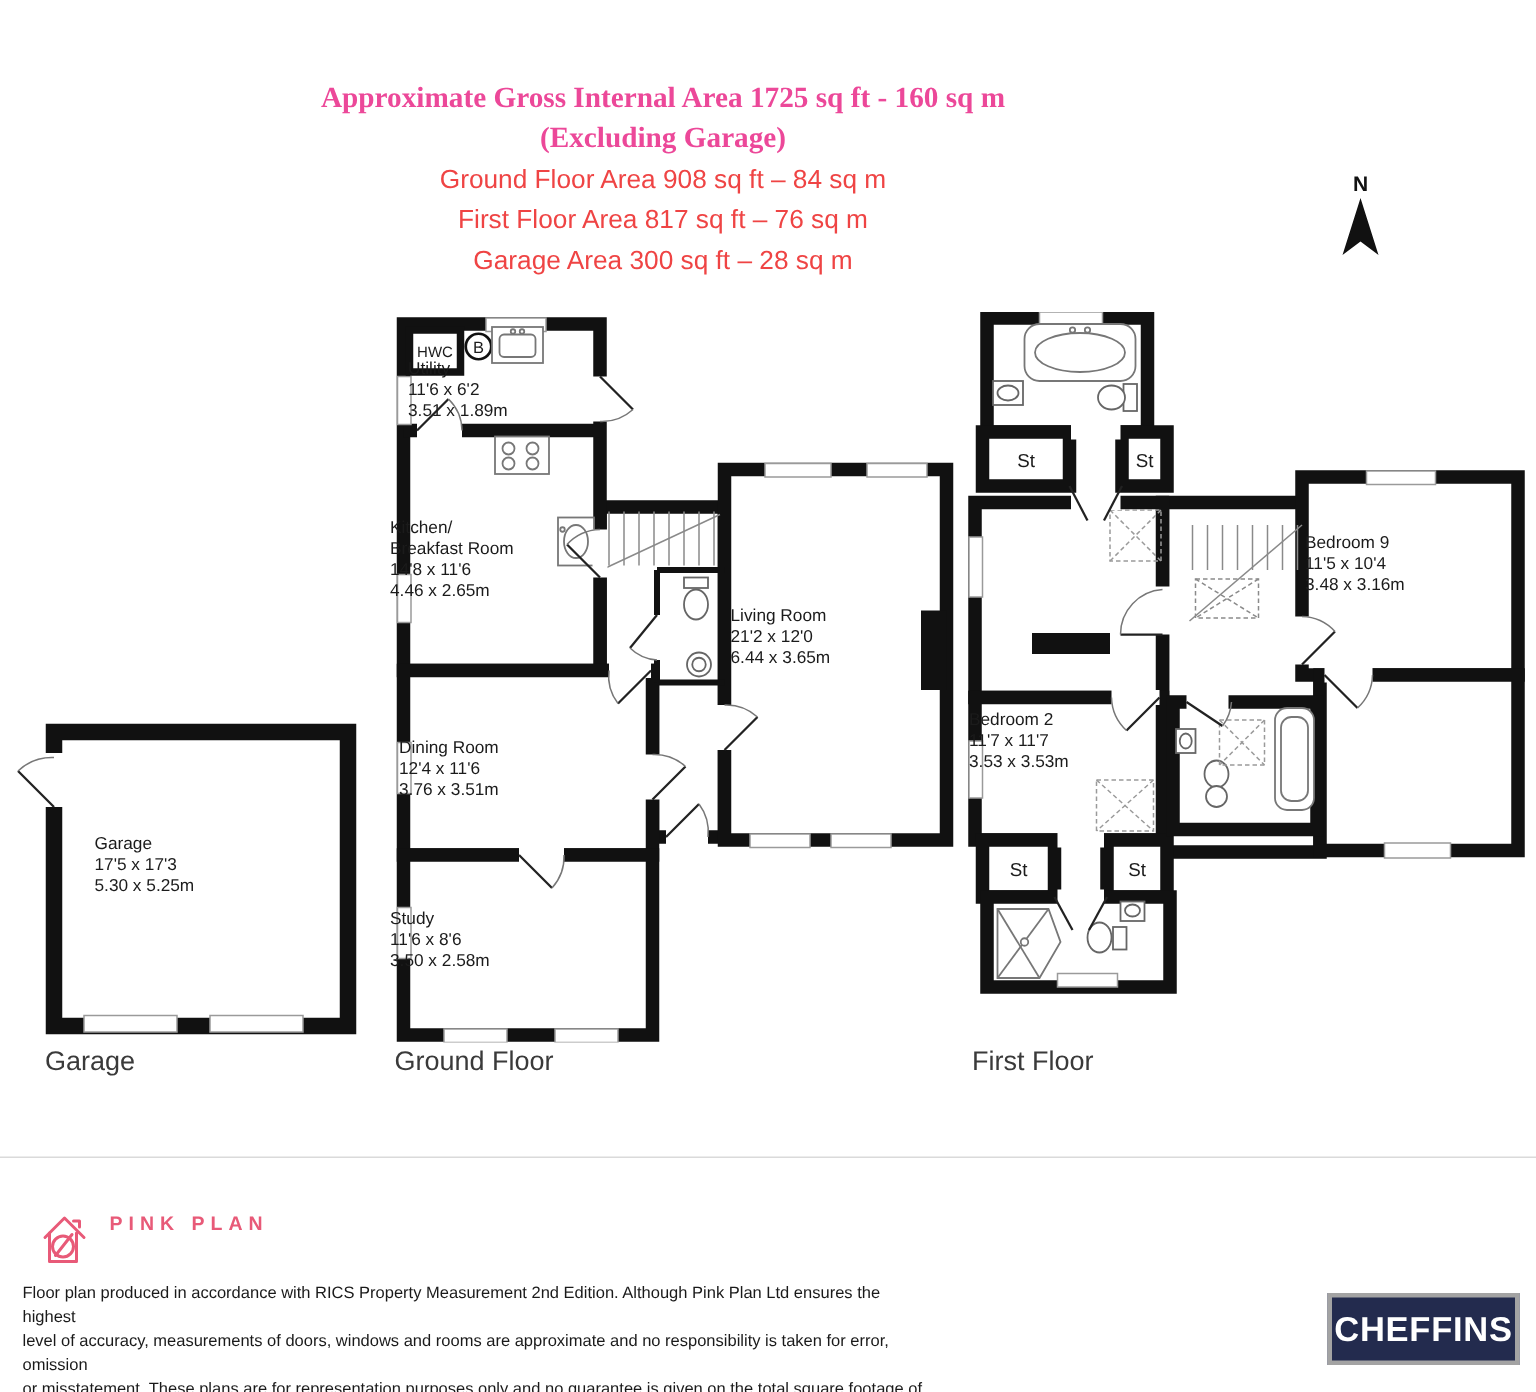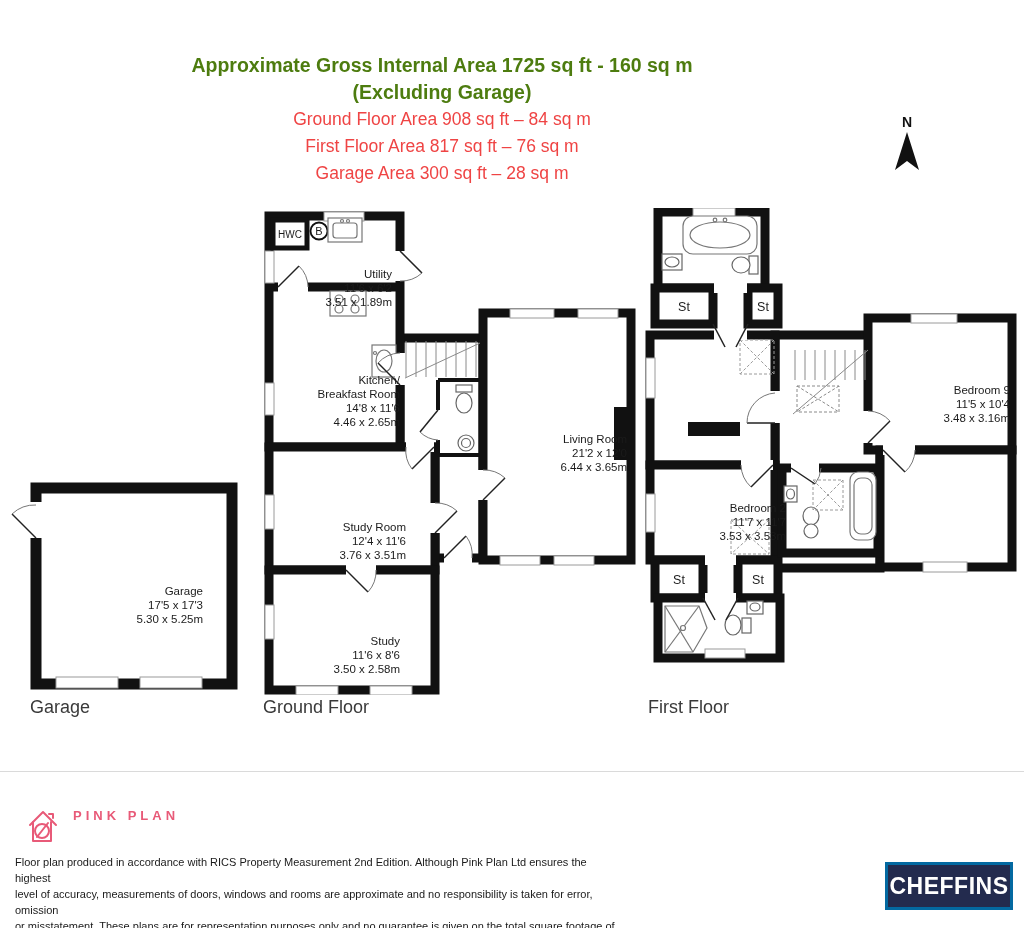--- a/index.html
+++ b/index.html
@@ -1,38 +1,38 @@
 <!DOCTYPE html>
 <html><head>
 <meta charset="utf-8">
 <style>
   html,body{margin:0;padding:0;background:#fff;}
   .page{position:relative;width:1024px;height:928px;background:#ffffff;overflow:hidden;
         font-family:"Liberation Sans",sans-serif;color:#1c1c1c;}
   
   .hdr{position:absolute;left:0;top:52px;width:884px;text-align:center;}
-  .hdr .t{font-size:19.5px;font-weight:bold;color:#4d7c0f;line-height:27px;}
+  .hdr .t{font-size:19.5px;font-weight:bold;color:#ec4899;line-height:27px;font-family:Liberation Serif, serif;}
   .hdr .s{font-size:17.5px;color:#ef4444;line-height:27px;}
   
   .compass{position:absolute;left:885px;top:114px;width:44px;text-align:center;}
   .compass .n{font-size:14px;font-weight:bold;color:#111;}
   
   .plansvg{position:absolute;}
   
-  .rl{position:absolute;text-align:right;font-size:11.5px;line-height:14px;color:#1b1b1b;margin-top:28px;}
+  .rl{position:absolute;text-align:left;font-size:11.5px;line-height:14px;color:#1b1b1b;}
   .rl .rn{white-space:nowrap;}
   .rl .rd{white-space:nowrap;}
   .floorlbl{position:absolute;font-size:18px;color:#3a3a3a;}
   
   .divider{position:absolute;left:0;top:771px;width:1024px;height:1px;background:#dadada;}
   .brandrow{position:absolute;left:25px;top:808px;height:40px;display:flex;align-items:flex-start;}
   .brandname{font-size:13px;font-weight:bold;letter-spacing:4px;color:#e85a78;margin-left:12px;}
   .disclaimer{position:absolute;left:15px;top:854px;width:600px;font-size:11px;line-height:16px;color:#1a1a1a;}
   .agentlogo{position:absolute;left:885px;top:862px;width:122px;height:42px;background:#232b4e;
-             border:3px solid #0369a1;display:flex;align-items:center;justify-content:center;}
+             border:3px solid #a3a3a3;display:flex;align-items:center;justify-content:center;}
   .agentlogo span{color:#ffffff;font-weight:bold;font-size:23px;letter-spacing:0.5px;}
 </style>
 </head>
 <body>
 
 <div class="page">
 
   <div class="hdr">
     <div class="t">Approximate Gross Internal Area 1725 sq ft - 160 sq m</div>
     <div class="t">(Excluding Garage)</div>
@@ -338,21 +338,21 @@
     <div class="rn">Breakfast Room</div>
     <div class="rd">14'8 x 11'6</div>
     <div class="rd">4.46 x 2.65m</div>
   </div>
   <div class="rl" style="left:487px;top:404px;width:140px">
     <div class="rn">Living Room</div>
     <div class="rd">21'2 x 12'0</div>
     <div class="rd">6.44 x 3.65m</div>
   </div>
   <div class="rl" style="left:266px;top:492px;width:140px">
-    <div class="rn">Study Room</div>
+    <div class="rn">Dining Room</div>
     <div class="rd">12'4 x 11'6</div>
     <div class="rd">3.76 x 3.51m</div>
   </div>
   <div class="rl" style="left:260px;top:606px;width:140px">
     <div class="rn">Study</div>
     <div class="rd">11'6 x 8'6</div>
     <div class="rd">3.50 x 2.58m</div>
   </div>
   <div class="rl" style="left:870px;top:355px;width:140px">
     <div class="rn">Bedroom 9</div>

